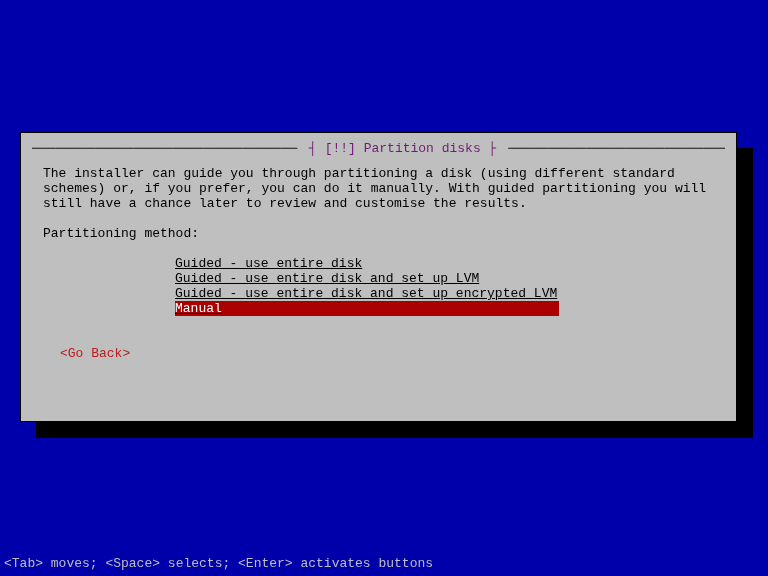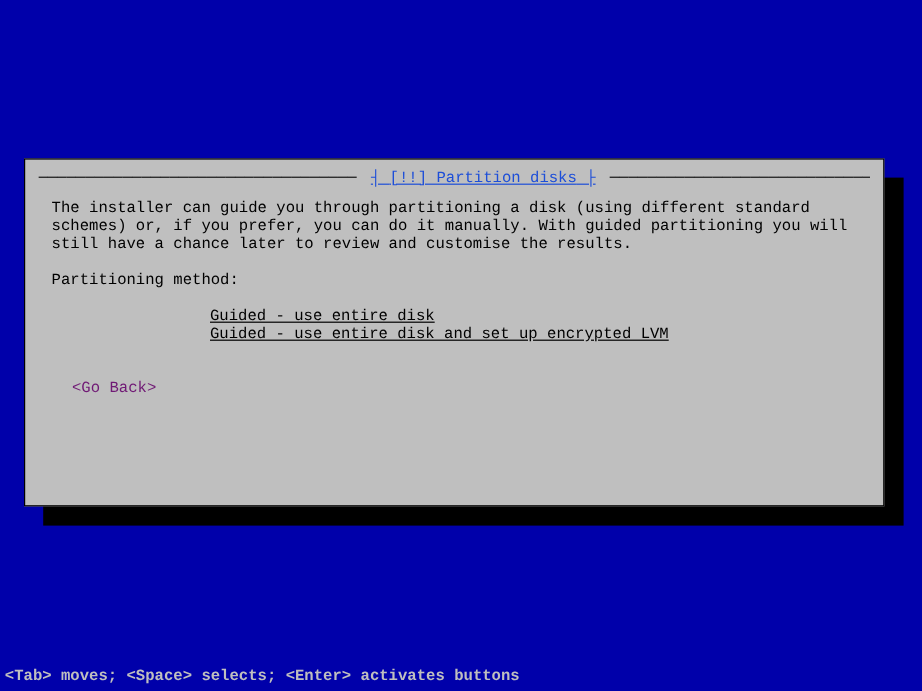--- a/index.html
+++ b/index.html
@@ -44,23 +44,22 @@
     white-space: nowrap;
     overflow: hidden;
     text-align: center;
   }
   .title-row .rule {
     display: inline-block;
     color: #000;
   }
   .title-row .title {
     display: inline-block;
-    color: #1d4ed8;
+    color: #701a75;
     padding: 0 4px;
-    text-decoration: underline;
   }
   .body-text {
     color: #000;
     white-space: pre-wrap;
     margin-top: 10px;
     margin-left: 11px;
   }
   .options {
     margin-left: 143px;
     margin-top: 0;
@@ -72,53 +71,54 @@
     height: 15px;
   }
   .option.selected {
     background: #aa0000;
     color: #ffffff;
     width: 384px;
   }
   .goback {
     margin-top: 30px;
     margin-left: 28px;
-    color: #701a75;
+    color: #b91c1c;
   }
   .helpbar {
     position: absolute;
     left: 0;
     bottom: 0;
     width: 608px;
     height: 20px;
     color: #bfbfbf;
     padding-left: 4px;
     box-sizing: border-box;
     white-space: pre;
-    font-weight: bold;
   }
 </style>
 </head>
 <body>
 
 <div class="screen">
   <div class="shadow"></div>
 
   <div class="dialog">
     <div class="title-row">
       <span class="rule">──────────────────────────────────</span>
       <span class="title">┤ <span>[!!] Partition disks</span> ├</span>
       <span class="rule">──────────────────────────────────</span>
     </div>
 
     <div class="body-text">The installer can guide you through partitioning a disk (using different standard schemes) or, if you prefer, you can do it manually. With guided partitioning you will still have a chance later to review and customise the results.</div>
     <div class="body-text" style="margin-top:15px">Partitioning method:</div>
 
     <div class="options" style="margin-top:15px">
       <div class="option">Guided - use entire disk</div>
+      <div class="option">Guided - use entire disk and set up LVM</div>
       <div class="option">Guided - use entire disk and set up encrypted LVM</div>
+      <div class="option selected">Manual</div>
     </div>
 
     <div class="goback">&lt;Go Back&gt;</div>
   </div>
 
   <div class="helpbar">&lt;Tab&gt; moves; &lt;Space&gt; selects; &lt;Enter&gt; activates buttons</div>
 </div>
 
 </body></html>

